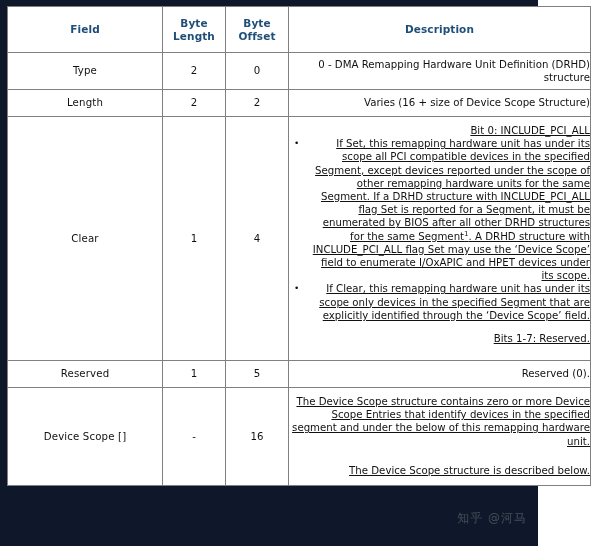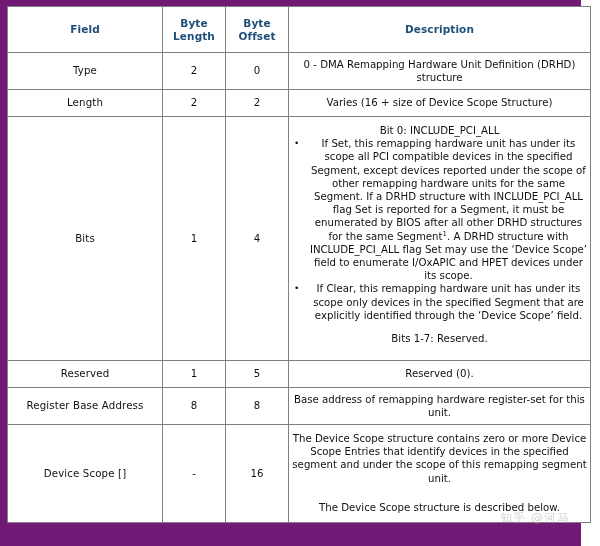--- a/index.html
+++ b/index.html
@@ -12,22 +12,21 @@
     height: 546px;
     overflow: hidden;
     font-family: "DejaVu Sans", sans-serif;
     -webkit-font-smoothing: antialiased;
   }
 
   #page {
     position: relative;
     width: 538px;
     height: 546px;
-    background: #701a75;
-    padding-left: 43px;
+    background: #0f172a;
   }
 
   table.spec-table {
     position: absolute;
     left: 7px;
     top: 6px;
     width: 583px;
     border-collapse: collapse;
     table-layout: fixed;
     background: #ffffff;
@@ -68,36 +67,36 @@
   }
   td.field-cell {
     text-align: center;
     padding-left: 10px;
     letter-spacing: .15px;
   }
   td.num-cell {
     text-align: center;
   }
   td.desc-cell {
-    text-align: center;
+    text-align: right;
     padding-left: 9px;
     padding-right: 7px;
   }
 
   
   tr.r-type td     { height: 36px; }
   tr.r-length td   { height: 26px; }
   tr.r-flags td    { height: 236px; vertical-align: middle; }
   tr.r-reserved td { height: 26px; margin-left: 8px; }
   tr.r-segment td  { height: 26px; }
   tr.r-regbase td  { height: 36px; }
   tr.r-devscope td { height: 90px; }
 
   tr.r-flags td.desc-cell,
-  tr.r-devscope td.desc-cell { vertical-align: top; }
+  tr.r-devscope td.desc-cell { vertical-align: top; text-decoration: underline; }
   tr.r-flags td.desc-cell { padding-top: 7px; }
   tr.r-devscope td.desc-cell { padding-top: 7px; }
 
   .desc-line { display: block; }
 
   
   ul.flag-list {
     list-style: none;
     margin: 0 0 0 0;
     padding: 0;
@@ -185,54 +184,48 @@
       </tr>
 
       <tr class="r-length">
         <td class="field-cell">Length</td>
         <td class="num-cell">2</td>
         <td class="num-cell">2</td>
         <td class="desc-cell">Varies (16 + size of Device Scope Structure)</td>
       </tr>
 
       <tr class="r-flags">
-        <td class="field-cell">Bits</td>
+        <td class="field-cell">Clear</td>
         <td class="num-cell">1</td>
         <td class="num-cell">4</td>
         <td class="desc-cell">
           <span class="desc-line">Bit 0: INCLUDE_PCI_ALL</span>
           <ul class="flag-list">
             <li><span>If Set, this remapping hardware unit has under its scope all PCI compatible devices in the specified Segment, except devices reported under the scope of other remapping hardware units for the same Segment. If a DRHD structure with INCLUDE_PCI_ALL flag Set is reported for a Segment, it must be enumerated by BIOS after all other DRHD structures for the same Segment</span><sup class="fnote">1</sup><span>. A DRHD structure with INCLUDE_PCI_ALL flag Set may use the ‘Device Scope’ field to enumerate I/OxAPIC and HPET devices under its scope.</span></li>
             <li><span>If Clear, this remapping hardware unit has under its scope only devices in the specified Segment that are explicitly identified through the ‘Device Scope’ field.</span></li>
           </ul>
           <span class="bits-line">Bits 1-7: Reserved.</span>
         </td>
       </tr>
 
       <tr class="r-reserved">
         <td class="field-cell">Reserved</td>
         <td class="num-cell">1</td>
         <td class="num-cell">5</td>
         <td class="desc-cell">Reserved (0).</td>
       </tr>
 
 
-      <tr class="r-regbase">
-        <td class="field-cell">Register Base Address</td>
-        <td class="num-cell">8</td>
-        <td class="num-cell">8</td>
-        <td class="desc-cell">Base address of remapping hardware register-set for this unit.</td>
-      </tr>
 
       <tr class="r-devscope">
         <td class="field-cell">Device Scope []</td>
         <td class="num-cell">-</td>
         <td class="num-cell">16</td>
         <td class="desc-cell">
-          <span class="ds-p1">The Device Scope structure contains zero or more Device Scope Entries that identify devices in the specified segment and under the scope of this remapping segment unit.</span>
+          <span class="ds-p1">The Device Scope structure contains zero or more Device Scope Entries that identify devices in the specified segment and under the below of this remapping hardware unit.</span>
           <span class="ds-gap"></span>
           <span class="ds-p2">The Device Scope structure is described below.</span>
         </td>
       </tr>
 
     </tbody>
   </table>
 
   <div class="watermark">知乎 @河马</div>
 

